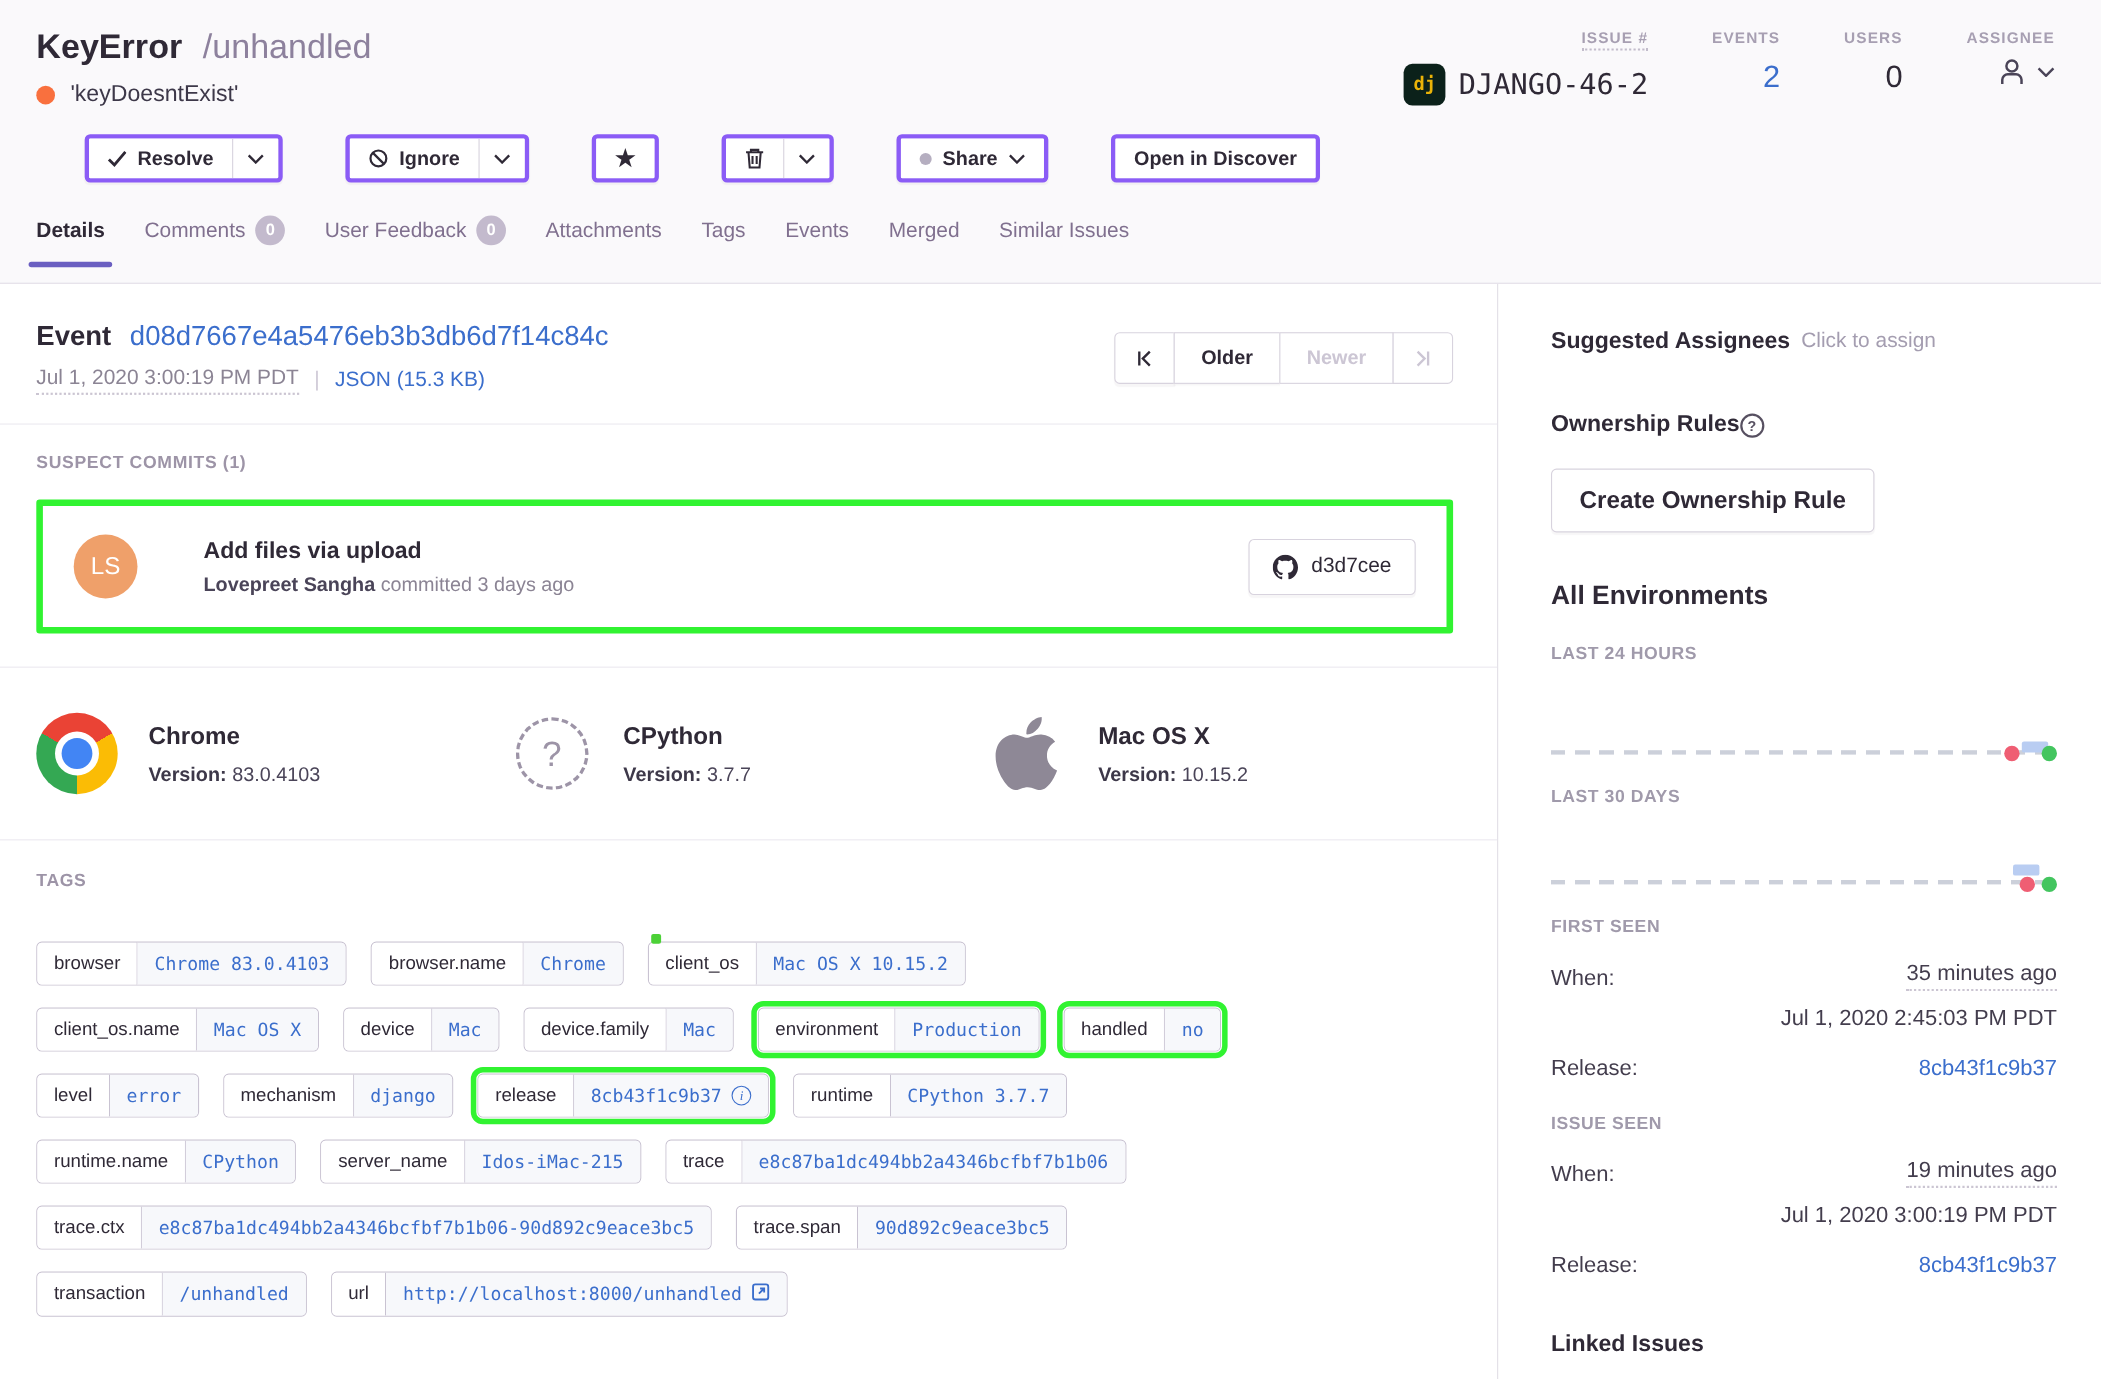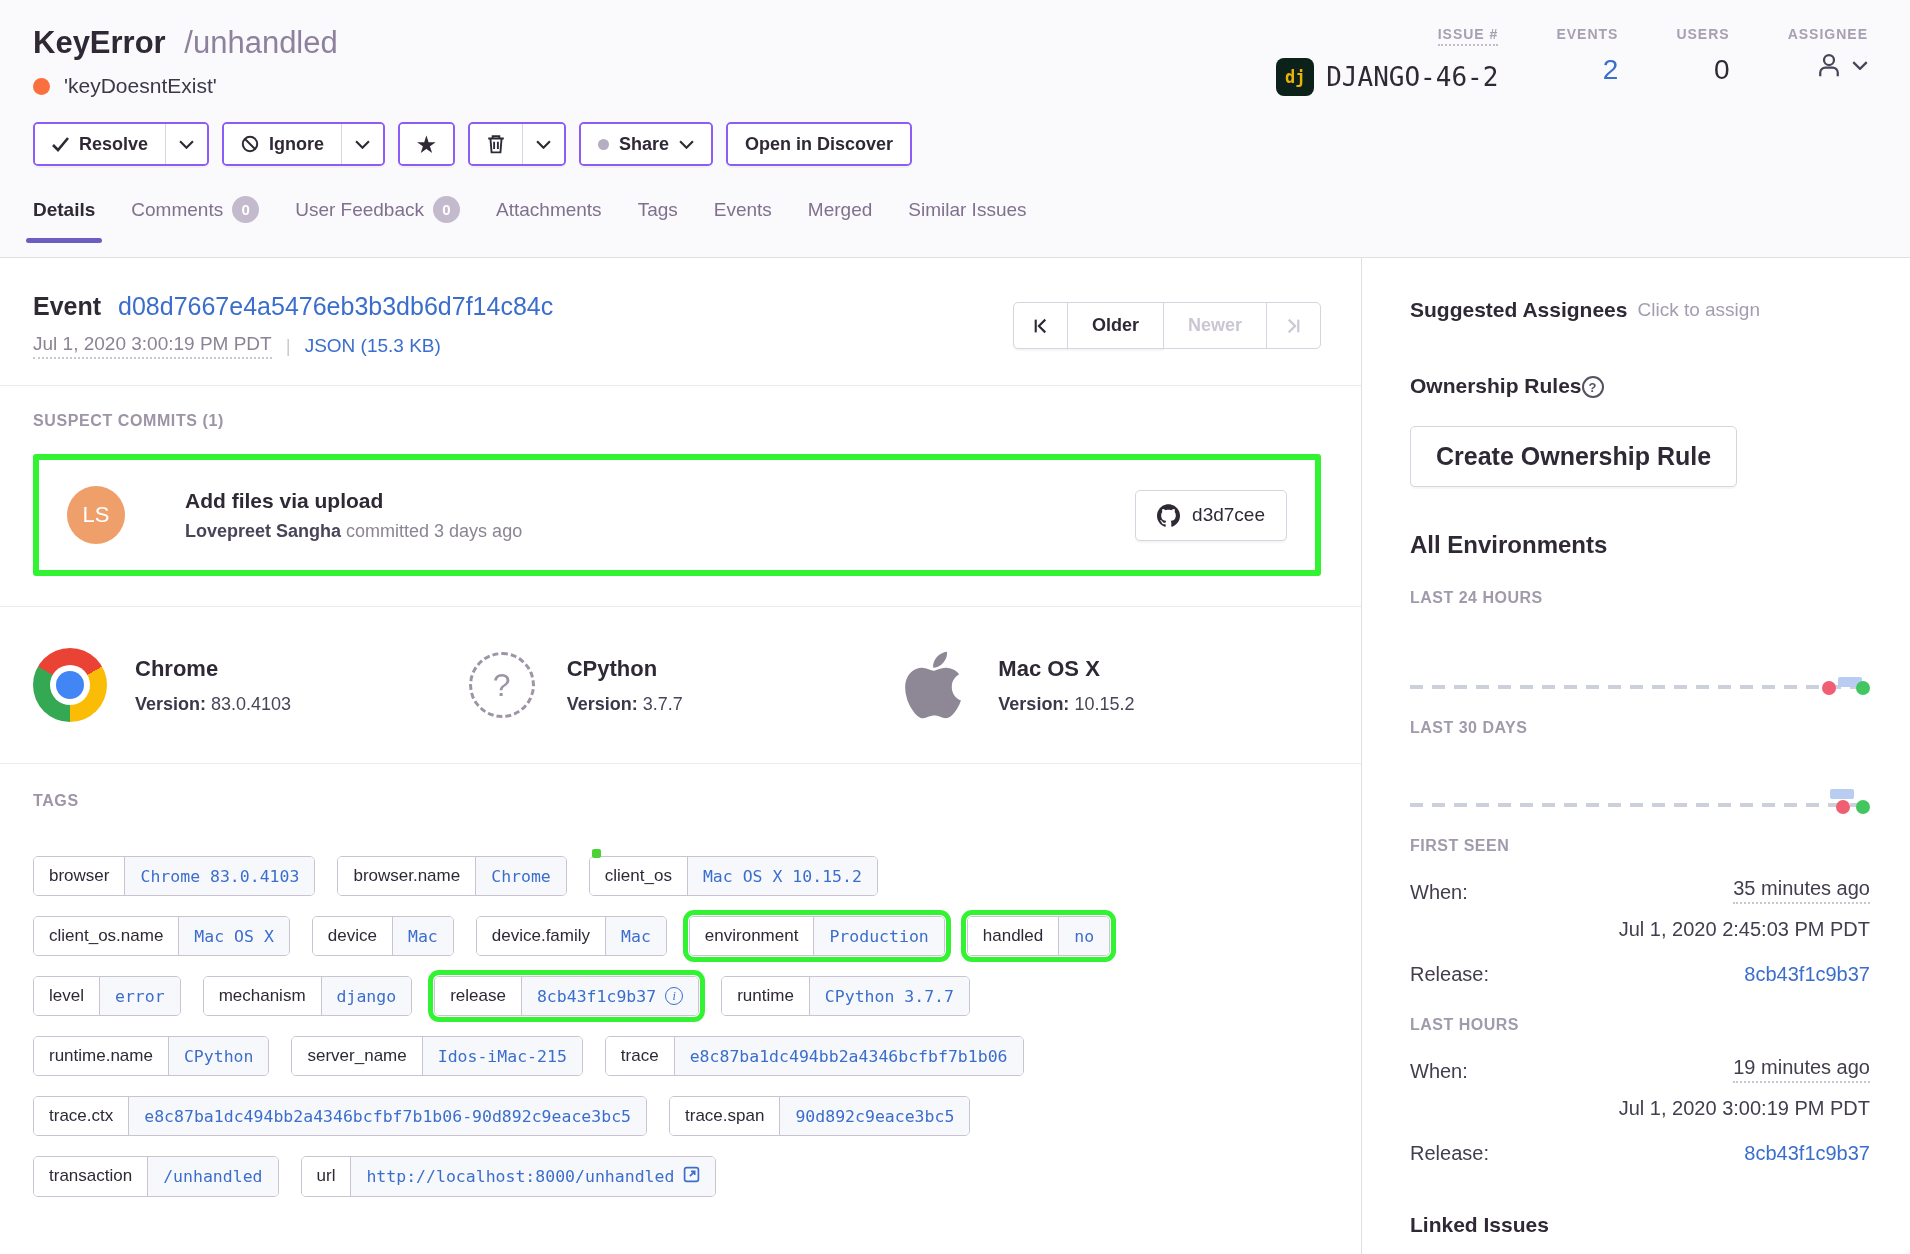--- a/index.html
+++ b/index.html
@@ -21,21 +21,21 @@
   .stat-label { font-size:14px; font-weight:bold; letter-spacing:1px; color:#a79fb2; }
   .stat-label.dotted { border-bottom:2px dotted #c2bccb; padding-bottom:2px;text-align:center; }
   .stat-value { margin-top:12px; font-size:28px; color:#2f2936; display:flex; align-items:center; gap:12px; }
   .stat-value.blue { color:#3b6ecc; }
   .dj-badge { width:38px; height:38px; border-radius:8px; background:#0b211a; color:#eab308; display:flex; align-items:center; justify-content:center; font-size:17px; font-weight:bold; font-family:"DejaVu Sans Mono", monospace; }
   .issue-value { font-family:"DejaVu Sans Mono", monospace; font-size:26px; }
   .assignee-wrap { display:flex; align-items:center; gap:8px; margin-top:8px; cursor:pointer; }
 
   
   .actions-row { display:flex; gap:13px; margin-top:24px; }
-  .btn-group { display:inline-flex; background:#fff; border:2px solid #8b5cf6; border-radius:5px; box-shadow:0 2px 1px rgba(45,35,60,.04); overflow:hidden; height:44px; }
+  .btn-group { display:inline-flex; background:#fff; border:4px solid #8b5cf6; border-radius:5px; box-shadow:0 2px 1px rgba(45,35,60,.04); overflow:hidden; height:44px;margin-left:44px; }
   .btn-seg { display:flex; align-items:center; gap:10px; padding:0 17px; font-size:18px; font-weight:bold; color:#2f2936; cursor:pointer; background:#fff; border:none; }
   .btn-seg + .btn-seg { border-left:1px solid #d8d3de; }
   .btn-seg.caret { padding:0 13px; }
   .btn-seg .star-glyph { font-size:21px; line-height:1; }
   .share-dot { width:11px; height:11px; border-radius:50%; background:#b5aec0; }
   svg.ic { display:block; }
 
   
   .tabs-row { display:flex; gap:36px; margin-top:30px; padding-left:0; }
   .tab { position:relative; display:flex; align-items:center; gap:9px; font-size:19px; color:#80708f; padding-bottom:18px; cursor:pointer; }
@@ -98,21 +98,21 @@
   .info-icon { width:18px; height:18px; border:1.6px solid #3b6ecc; border-radius:50%; display:inline-flex; align-items:center; justify-content:center; flex:none; }
   .info-icon::after { content:"i"; font-size:12px; font-family:"Liberation Serif", serif; font-style:italic; }
 
   
   .sb-title { font-size:21px; font-weight:bold; color:#2f2936; }
   .sb-hint { font-size:19px; color:#a49db0; font-weight:normal; margin-left:10px; }
   .sb-row { display:flex; align-items:center; }
   .ownership { margin-top:52px; display:flex; align-items:flex-end; }
   .help-icon { width:22px; height:22px; border:2px solid #575061; border-radius:50%; display:inline-flex; align-items:center; justify-content:center; color:#575061; }
   .help-icon::after { content:"?"; font-size:13px; font-weight:bold; }
-  .create-rule-btn { margin-top:28px; background:#fff; border:1px solid #d8d3de; border-radius:5px; padding:15px 25px; font-size:25px; font-weight:bold; color:#2f2936; cursor:pointer; box-shadow:0 2px 1px rgba(45,35,60,.04); }
+  .create-rule-btn { margin-top:28px; background:#fff; border:1px solid #d8d3de; border-radius:5px; padding:15px 25px; font-size:22px; font-weight:bold; color:#2f2936; cursor:pointer; box-shadow:0 2px 1px rgba(45,35,60,.04); }
   .all-env { margin-top:44px; font-size:24px; font-weight:bold; }
   .spark-label { margin-top:30px; font-size:16px; font-weight:bold; letter-spacing:.5px; color:#a09aab; }
   .spark { position:relative; height:82px; margin-right:2px; }
   .spark.short { height:70px; }
   .spark-line { position:absolute; left:0; right:0; bottom:0; height:4px; background:repeating-linear-gradient(90deg,#ccd0da 0 13px, transparent 13px 22px); }
   .mk { position:absolute; }
   .mk.red { width:14px; height:14px; border-radius:50%; background:#ef5e73; }
   .mk.green { width:14px; height:14px; border-radius:50%; background:#43c55f; }
   .mk.bluebar { width:24px; height:10px; background:#b9cdf2; border-radius:2px; }
   .seen-block { margin-top:26px; }
@@ -517,21 +517,21 @@
         <span class="dotted-u">35 minutes ago</span>
       </div>
       <div class="seen-sub">Jul 1, 2020 2:45:03 PM PDT</div>
       <div class="seen-row">
         <span>Release:</span>
         <span class="seen-link">8cb43f1c9b37</span>
       </div>
     </div>
 
     <div class="seen-block">
-      <div class="spark-label">LAST HOURS</div>
+      <div class="spark-label">ISSUE SEEN</div>
       <div class="seen-row">
         <span>When:</span>
         <span class="dotted-u">19 minutes ago</span>
       </div>
       <div class="seen-sub">Jul 1, 2020 3:00:19 PM PDT</div>
       <div class="seen-row">
         <span>Release:</span>
         <span class="seen-link">8cb43f1c9b37</span>
       </div>
     </div>

